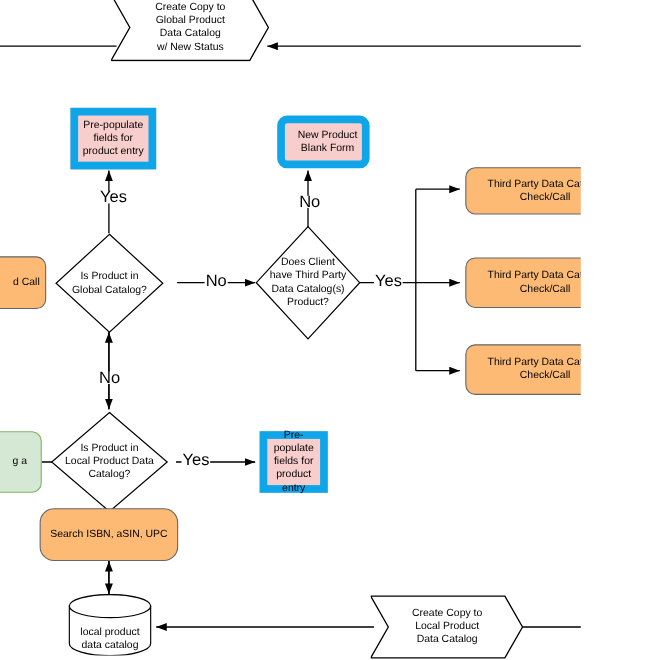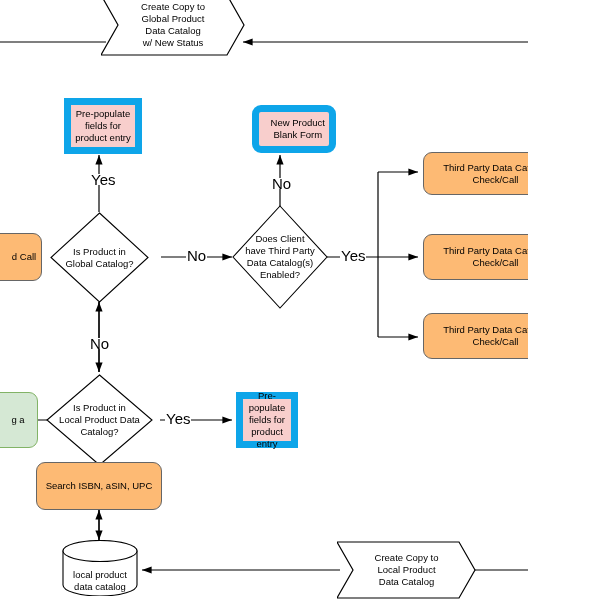--- a/index.html
+++ b/index.html
@@ -210,21 +210,21 @@
 Global Catalog?</div>
   </div>
 
   <div class="diamond" style="left:232px; top:205px; width:96px; height:104px;">
     <svg width="96" height="104" viewBox="0 0 96 104">
       <path d="M48,1 L95,52 L48,103 L1,52 Z" fill="#ffffff" stroke="#000000" stroke-width="1.1"></path>
     </svg>
     <div class="label">Does Client
 have Third Party
 Data Catalog(s)
-Enabled?</div>
+Product?</div>
   </div>
 
   <div class="node rounded" style="left:423px; top:152px; width:145px; height:43px;">
     <span class="label">Third Party Data Catalog
 Check/Call</span>
   </div>
 
   <div class="node rounded" style="left:423px; top:234px; width:145px; height:46px;">
     <span class="label">Third Party Data Catalog
 Check/Call</span>
@@ -247,21 +247,21 @@
 Local Product Data
 Catalog?</div>
   </div>
 
   <div class="node pink" style="left:236px; top:392px; width:62px; height:56px;">
     <span class="label">Pre-populate
 fields for
 product entry</span>
   </div>
 
-  <div class="node rounded" style="left:36px; top:462px; width:126px; height:48px;">
+  <div class="node rounded" style="left:36px; top:462px; width:126px; height:48px;border-radius:13px;">
     <span class="label">Search ISBN, aSIN, UPC</span>
   </div>
 
   <div class="cylinder" style="left:62px; top:540px; width:76px; height:56px;">
     <svg width="76" height="56" viewBox="0 0 76 56">
       <path d="M1,11 L1,45 A37,11 0 0 0 75,45 L75,11 Z" fill="#ffffff" stroke="#000000" stroke-width="1.1"></path>
       <ellipse cx="38" cy="11" rx="37" ry="10.5" fill="#ffffff" stroke="#000000" stroke-width="1.1"></ellipse>
     </svg>
     <div class="label">local product
 data catalog</div>

